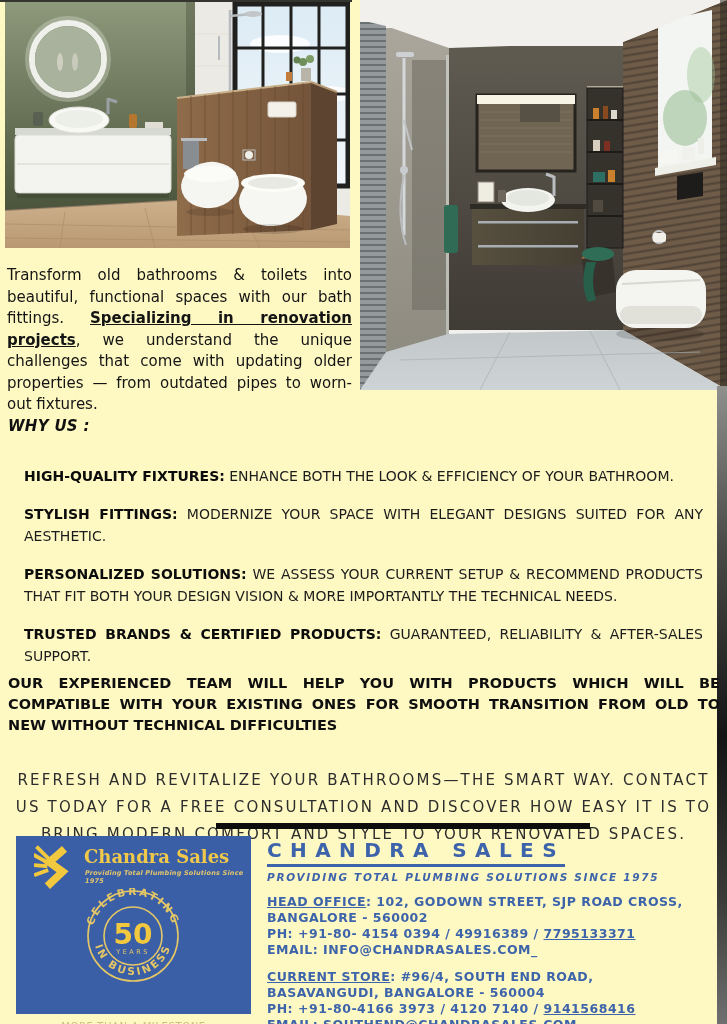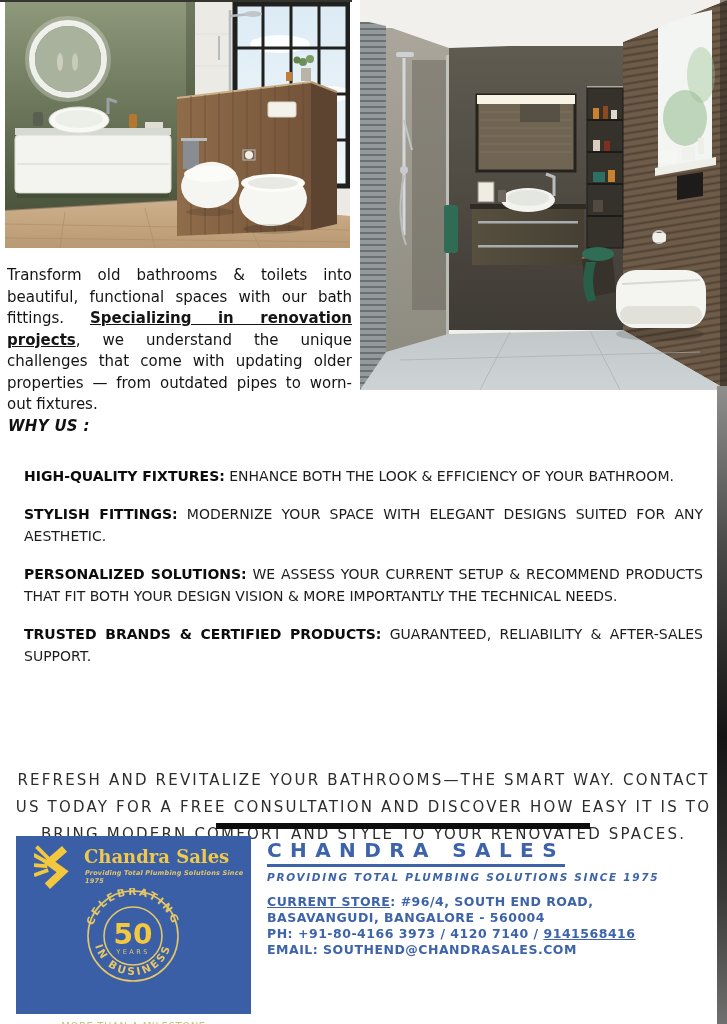--- a/index.html
+++ b/index.html
@@ -1,16 +1,16 @@
 <!DOCTYPE html>
 <html><head>
 <meta charset="utf-8">
 <style>
   html,body{margin:0;padding:0;background:#9a9a98;}
-  .page{position:relative;width:727px;height:1024px;margin:0 auto;background:#ffffff;
+  .page{position:relative;width:727px;height:1024px;margin:0 auto;background:#fef9c3;
         font-family:"DejaVu Sans",sans-serif;overflow:hidden;color:#161616;}
   .topline{position:absolute;left:0;top:0;width:352px;height:2px;background:#35352f;}
   .photo{position:absolute;display:block;}
   #photoL{left:5px;top:2px;}
   #photoR{left:360px;top:0;}
   .edge-strip{position:absolute;right:0;top:386px;width:10px;height:638px;
         background:linear-gradient(#8f8f8d,#4a4a48 25%,#141414 55%,#3a3a38 80%,#707070);}
   .intro{position:absolute;left:7px;top:250px;width:345px;font-size:15px;line-height:21.5px;
         text-align:justify;color:#141414;}
   .intro .hl{font-weight:bold;text-decoration:underline;}
@@ -319,20 +319,21 @@
 
   <div class="whyus">WHY US :</div>
 
   <div class="features">
     <p><b>HIGH-QUALITY FIXTURES:</b><span> ENHANCE BOTH THE LOOK &amp; EFFICIENCY OF YOUR BATHROOM.</span></p>
     <p><b>STYLISH FITTINGS:</b><span> MODERNIZE YOUR SPACE WITH ELEGANT DESIGNS SUITED FOR ANY AESTHETIC.</span></p>
     <p><b>PERSONALIZED SOLUTIONS:</b><span> WE ASSESS YOUR CURRENT SETUP &amp; RECOMMEND PRODUCTS THAT FIT BOTH YOUR DESIGN VISION &amp; MORE IMPORTANTLY THE TECHNICAL NEEDS.</span></p>
     <p><b>TRUSTED BRANDS &amp; CERTIFIED PRODUCTS:</b><span> GUARANTEED, RELIABILITY &amp; AFTER-SALES SUPPORT.</span></p>
   </div>
 
+  <p class="teamnote">OUR EXPERIENCED TEAM WILL HELP YOU WITH PRODUCTS WHICH WILL BE COMPATIBLE WITH YOUR EXISTING ONES FOR SMOOTH TRANSITION FROM OLD TO NEW WITHOUT TECHNICAL DIFFICULTIES</p>
 
   <p class="cta">REFRESH AND REVITALIZE YOUR BATHROOMS—THE SMART WAY. CONTACT US TODAY FOR A FREE CONSULTATION AND DISCOVER HOW EASY IT IS TO BRING MODERN COMFORT AND STYLE TO YOUR RENOVATED SPACES.</p>
 
   <div class="bar"></div>
 
   <div class="logobox">
     <svg class="logoicon" width="42" height="46" viewBox="0 0 44 48">
       <g stroke="#f2c83e" stroke-width="4" stroke-linecap="square">
         <line x1="14" y1="14" x2="4" y2="4"></line>
         <line x1="12" y1="18" x2="1" y2="12"></line>
@@ -362,20 +363,25 @@
     <div class="milestone">
       <div class="l1">MORE THAN A MILESTONE</div>
       <div class="l2"><b>50 YEARS</b><span> OF PEOPLE, PURPOSE, PROGRESS</span></div>
     </div>
   </div>
 
   <div class="footright">
     <div class="coname">CHANDRA SALES</div>
     <div class="cotag">PROVIDING TOTAL PLUMBING SOLUTIONS SINCE 1975</div>
 
+    <div class="addr">
+      <span class="lbl">HEAD OFFICE</span><span>: 102, GODOWN STREET, SJP ROAD CROSS, BANGALORE - 560002</span><br>
+      <span>PH: +91-80- 4154 0394 / 49916389 / </span><span class="link">7795133371</span><br>
+      <span>EMAIL: INFO@CHANDRASALES.COM_</span>
+    </div>
 
     <div class="addr">
       <span class="lbl">CURRENT STORE</span><span>: #96/4, SOUTH END ROAD, BASAVANGUDI, BANGALORE - 560004</span><br>
       <span>PH: +91-80-4166 3973 / 4120 7140 / </span><span class="link">9141568416</span><br>
       <span>EMAIL: SOUTHEND@CHANDRASALES.COM</span>
     </div>
   </div>
 </div>
 
 </body></html>

